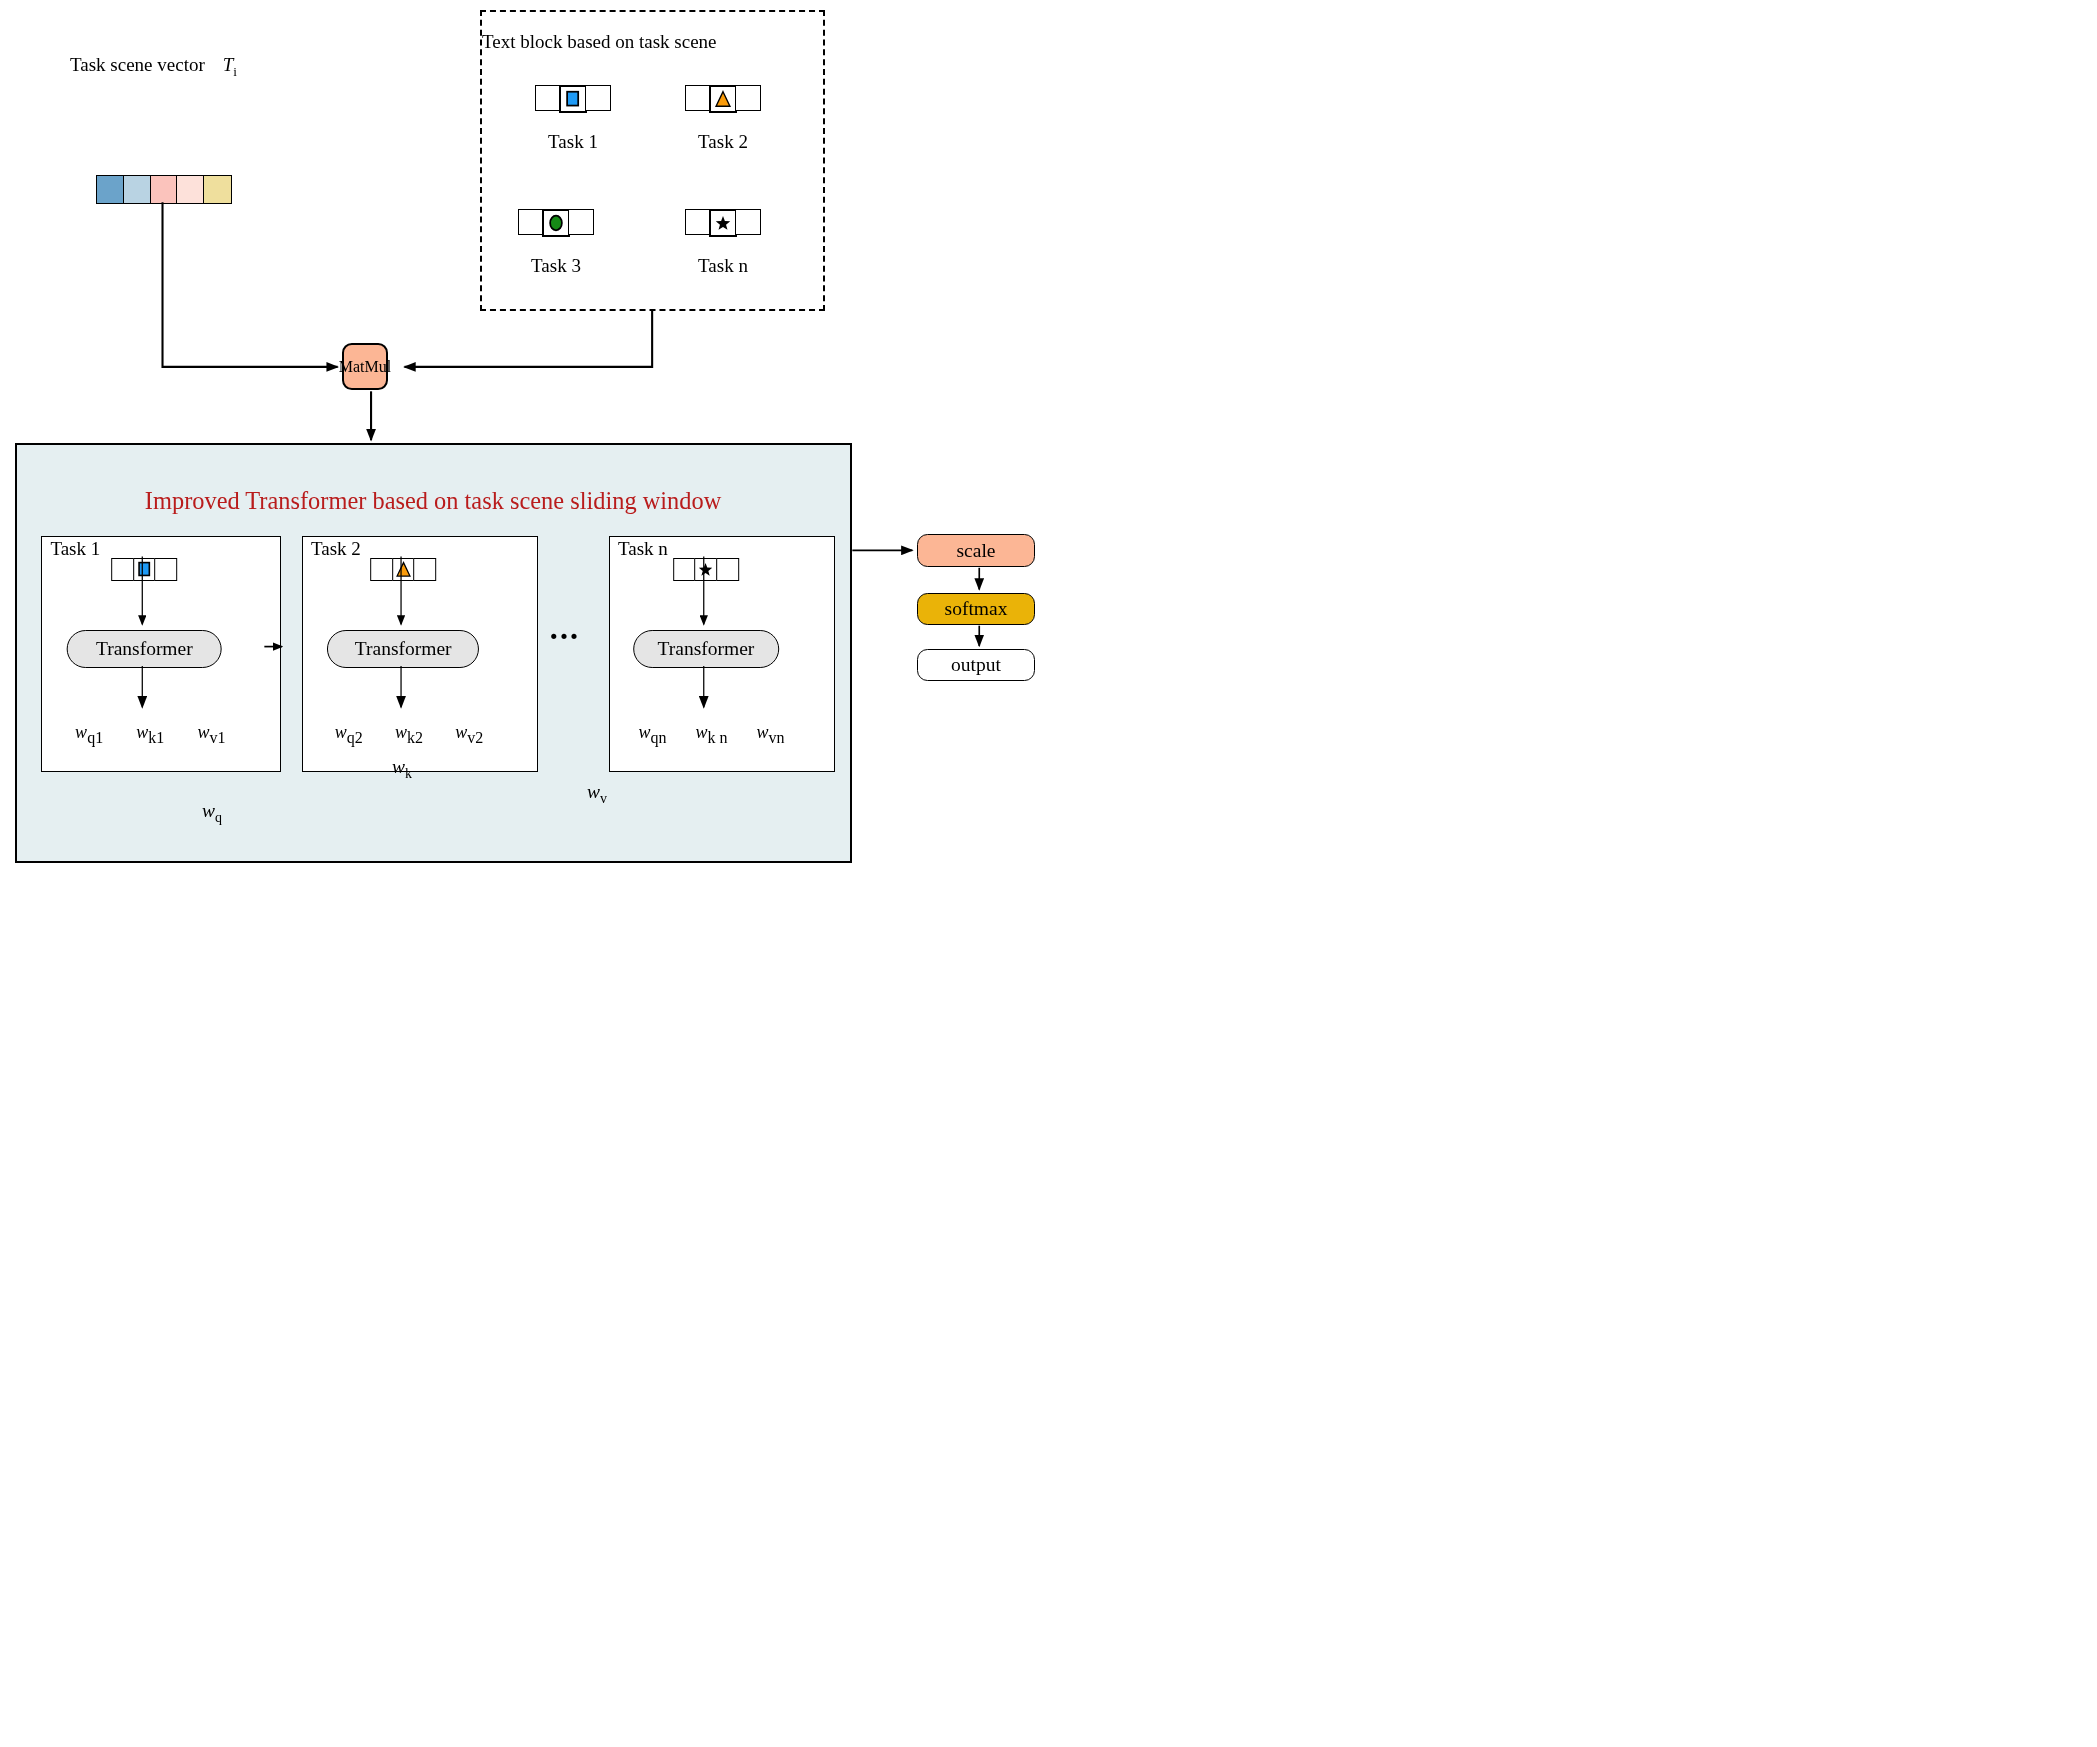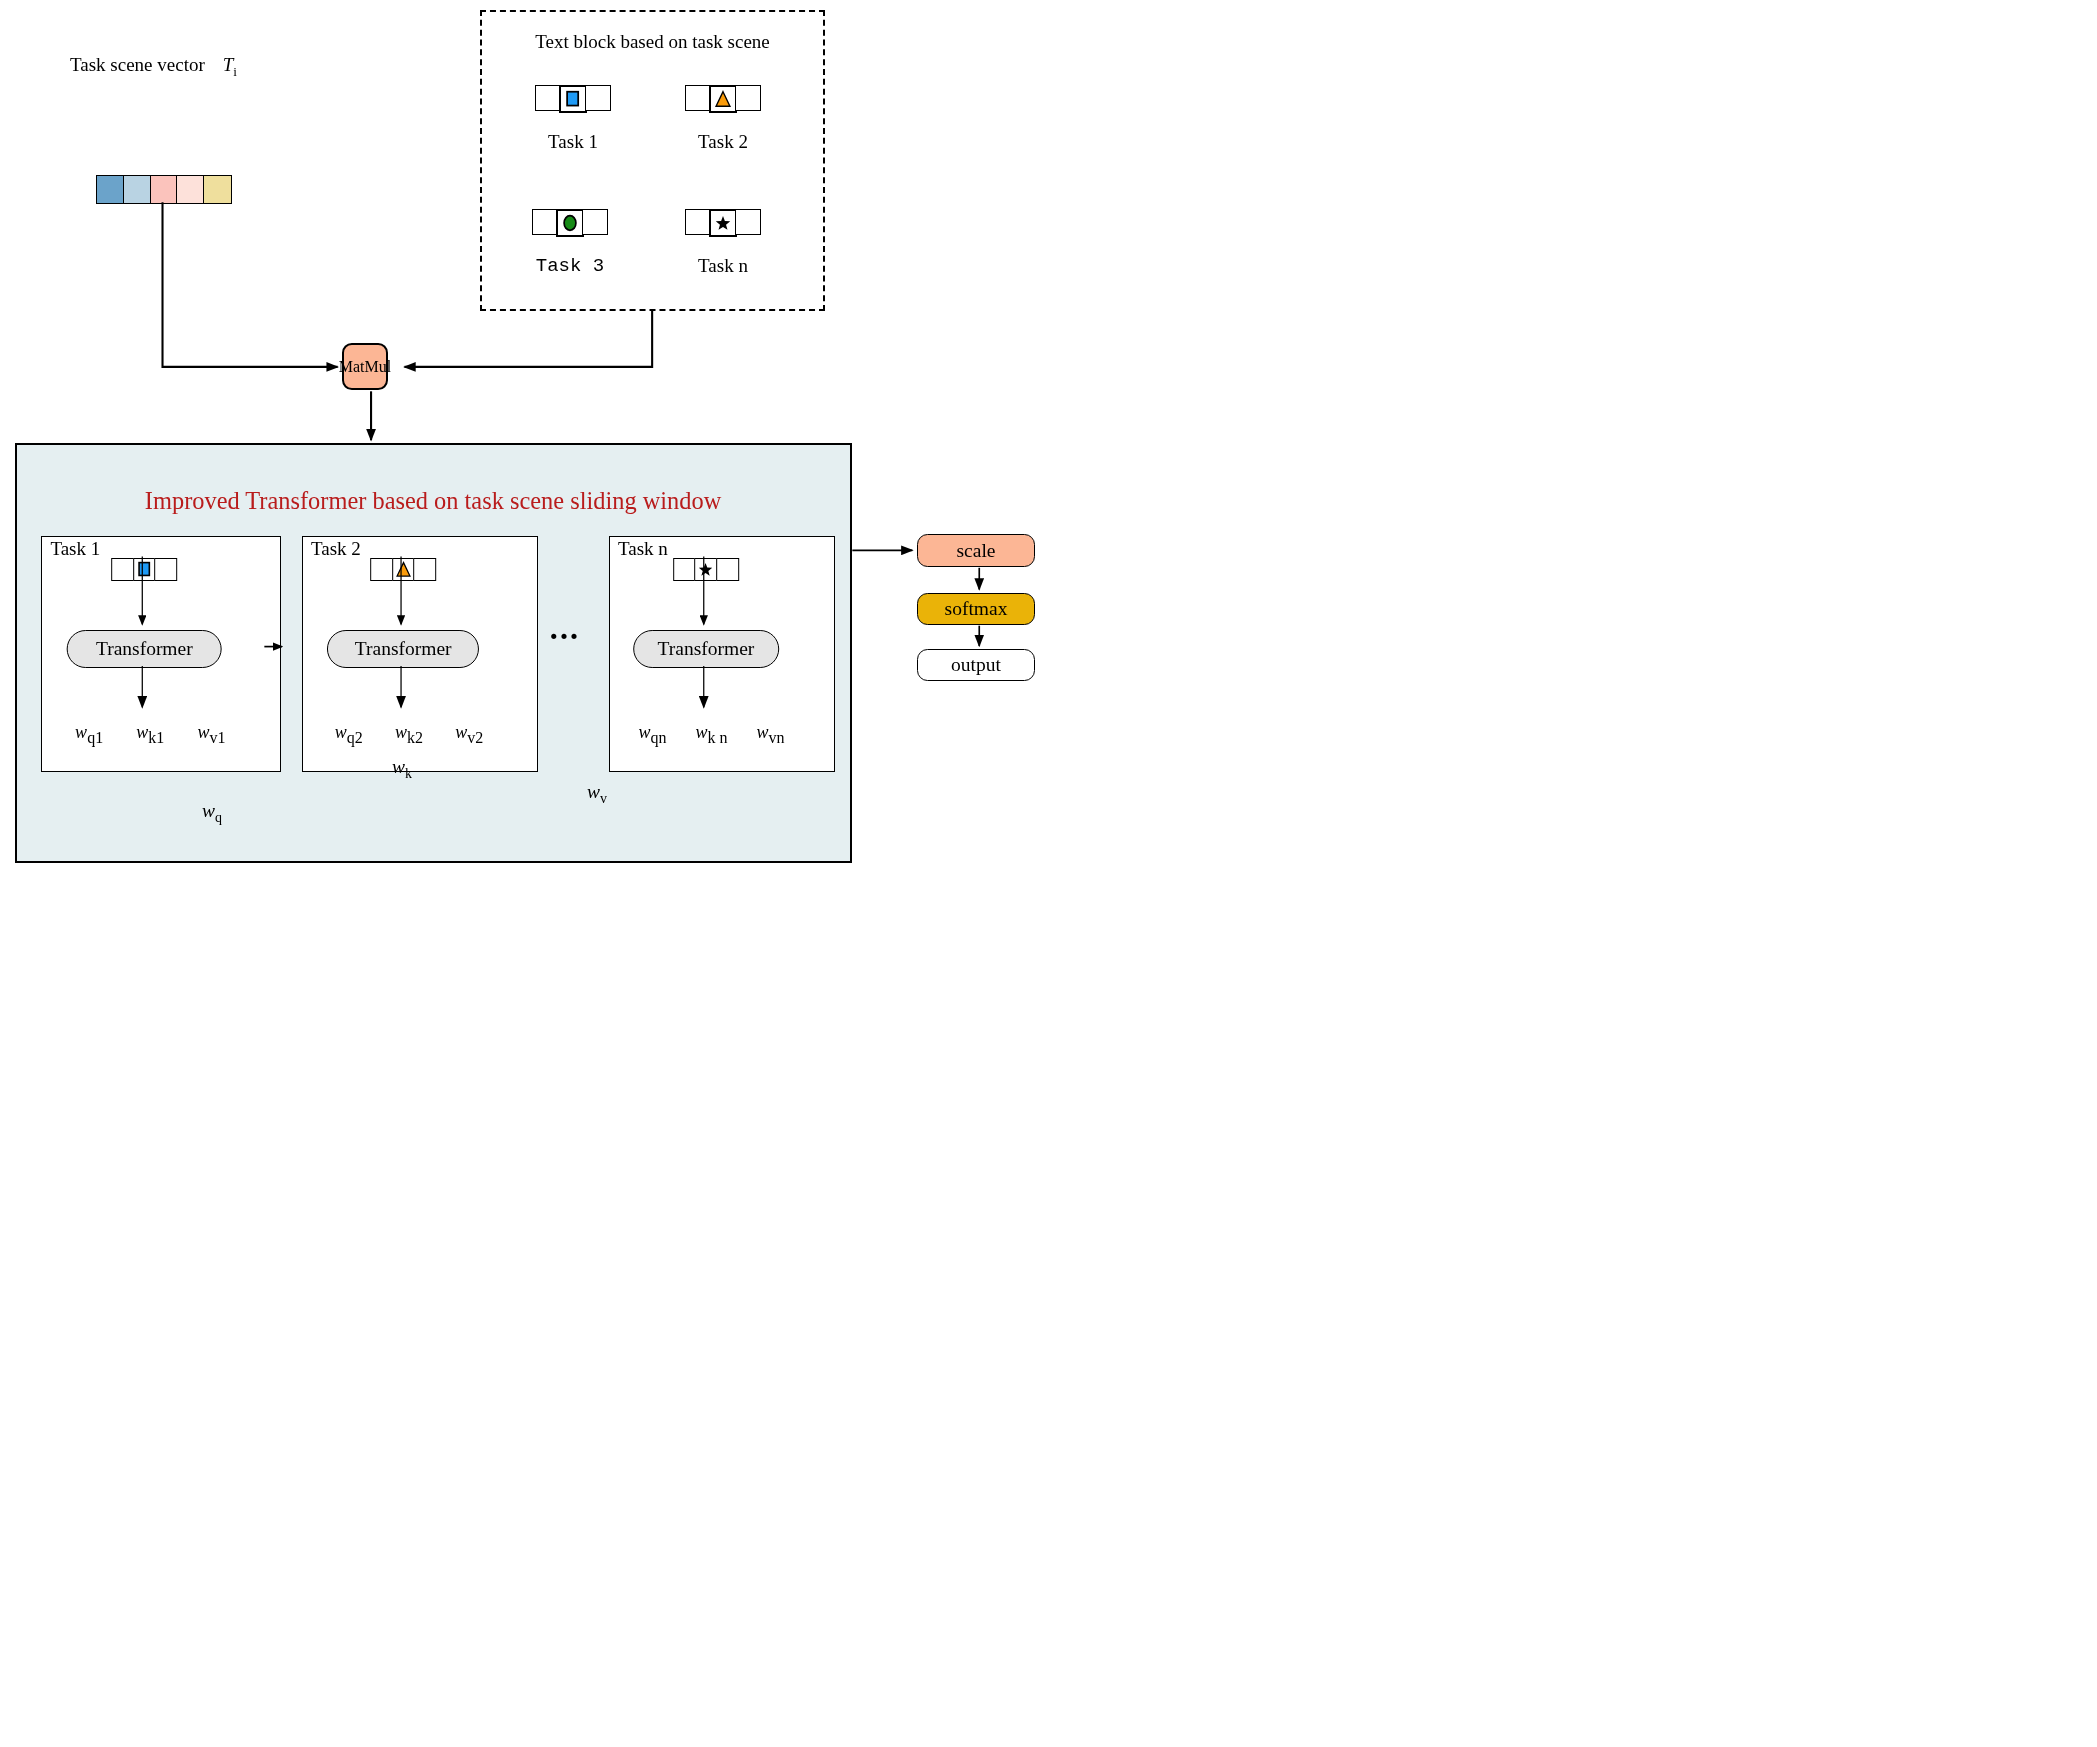--- a/index.html
+++ b/index.html
@@ -12,31 +12,31 @@
   
   #vec-caption{left:70px;top:54px;font-size:19px;color:#000;white-space:nowrap;}
   #vec-caption .sym{margin-left:18px;font-style:italic;}
   #vec-caption sub{font-size:13.2px;font-style:normal;}
   #vector{left:96px;top:175px;display:flex;}
   #vector .vcell{width:26.5px;height:26.5px;border:1.7px solid #000;margin-left:-1.7px;}
   #vector .vcell:first-child{margin-left:0;}
 
   
   #textblock{left:480px;top:9.8px;width:345px;height:301px;border:2.1px dashed #000;box-sizing:border-box;}
-  #textblock-title{position:absolute;top:19px;left:0;width:100%;text-align:center;font-size:19px;}
+  #textblock-title{position:absolute;top:19px;left:0;width:100%;text-align:left;font-size:19px;}
   .tb-item{position:absolute;width:112px;display:flex;flex-direction:column;align-items:center;}
   .tb-item .tlabel{margin-top:18px;font-size:19px;}
   .cellrow{display:flex;}
   .cellrow .cell{width:24px;height:24px;border:1.7px solid #000;margin-left:-1.7px;background:#fff;
                  display:flex;align-items:center;justify-content:center;box-sizing:content-box;}
   .cellrow .cell:first-child{margin-left:0;}
   .cellrow .cell.mid{border-width:2.1px;}
   #tb-item-0{left:35px;top:73px;}
   #tb-item-1{left:185px;top:73px;}
-  #tb-item-2{left:32px;top:197px;font-family:Liberation Mono, monospace;}
+  #tb-item-2{left:18px;top:197px;}
   #tb-item-3{left:185px;top:197px;}
 
   
   #matmul{left:342px;top:343px;width:46px;height:47px;border:2.1px solid #000;border-radius:9.8px;
           display:flex;align-items:center;justify-content:center;font-size:16px;box-sizing:border-box;}
 
   
   #window-box{left:14.6px;top:443px;width:837px;height:420px;border:2.1px solid #000;box-sizing:border-box;}
   #window-title{position:absolute;top:42px;left:0;width:100%;text-align:center;font-size:24.4px;}
 

